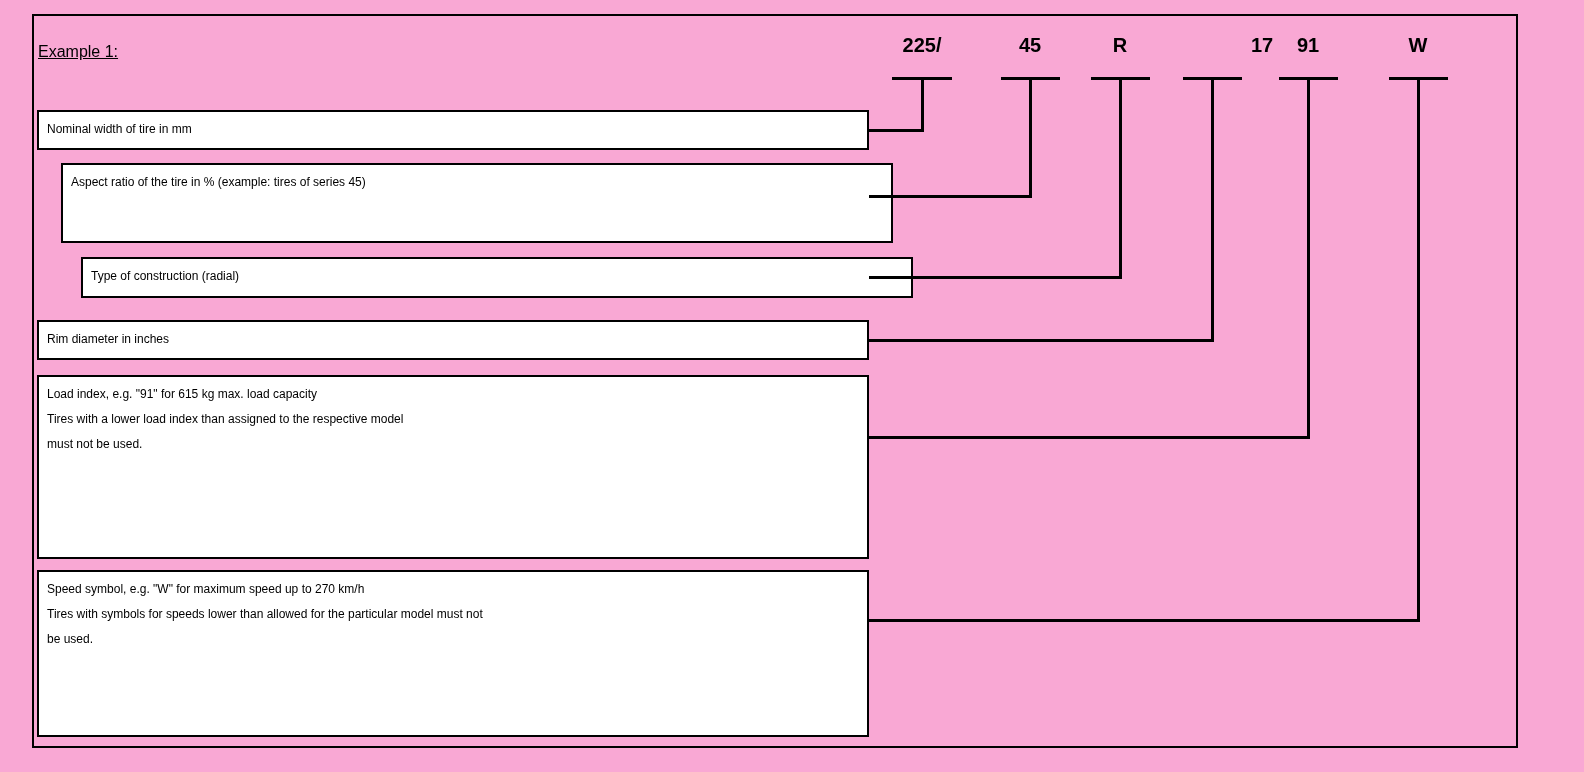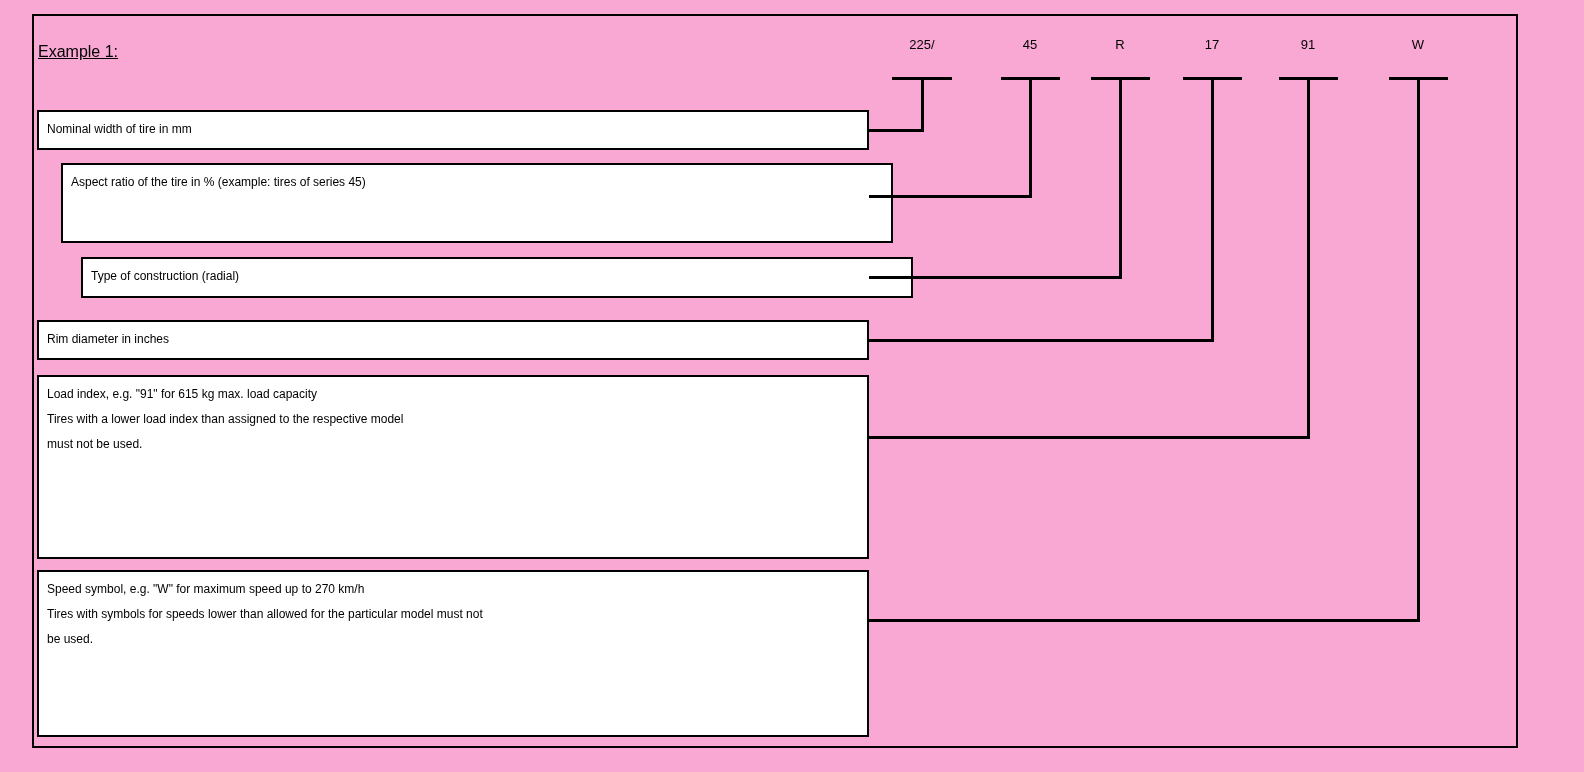--- a/index.html
+++ b/index.html
@@ -53,24 +53,25 @@
     top: 5px;
     font-size: 12px;
     line-height: 25px;
     white-space: pre;
     color: #000000;
   }
   
   .code-label {
     position: absolute;
     top: 36px;
-    font-size: 13px;
+    font-size: 20px;
     line-height: 18px;
     text-align: center;
     white-space: pre;
+    font-weight: bold;
   }
   
   #connectors {
     position: absolute;
     left: 0;
     top: 0;
     width: 1584px;
     height: 772px;
     pointer-events: none;
   }
@@ -106,21 +107,21 @@
         <div class="desc-text">Speed symbol, e.g. "W" for maximum speed up to 270 km/h
 Tires with symbols for speeds lower than allowed for the particular model must not
 be used.</div>
       </div>
     </div>
 
   <div id="labels-container">
       <div class="code-label" style="left: 882px; width: 80px;">225/</div>
       <div class="code-label" style="left: 990px; width: 80px;">45</div>
       <div class="code-label" style="left: 1080px; width: 80px;">R</div>
-      <div class="code-label" style="left: 1172px; width: 80px; text-align: center;">17</div>
+      <div class="code-label" style="left: 1222px; width: 80px; text-align: center;">17</div>
       <div class="code-label" style="left: 1268px; width: 80px;">91</div>
       <div class="code-label" style="left: 1378px; width: 80px;">W</div>
     </div>
 
   <svg id="connectors" viewBox="0 0 1584 772" xmlns="http://www.w3.org/2000/svg">
     <g stroke="#000000" stroke-width="3" fill="none" shape-rendering="crispEdges">
 
       <line x1="892" y1="78" x2="952" y2="78"></line>
       <line x1="1001" y1="78" x2="1060" y2="78"></line>
       <line x1="1091" y1="78" x2="1150" y2="78"></line>

